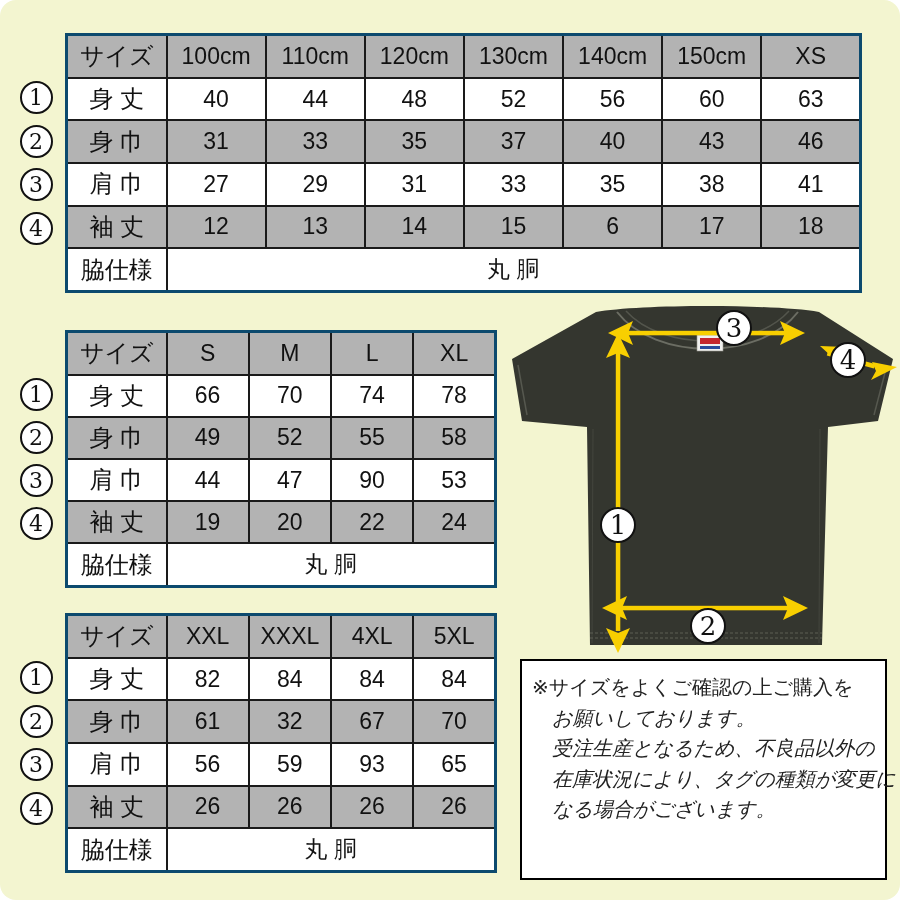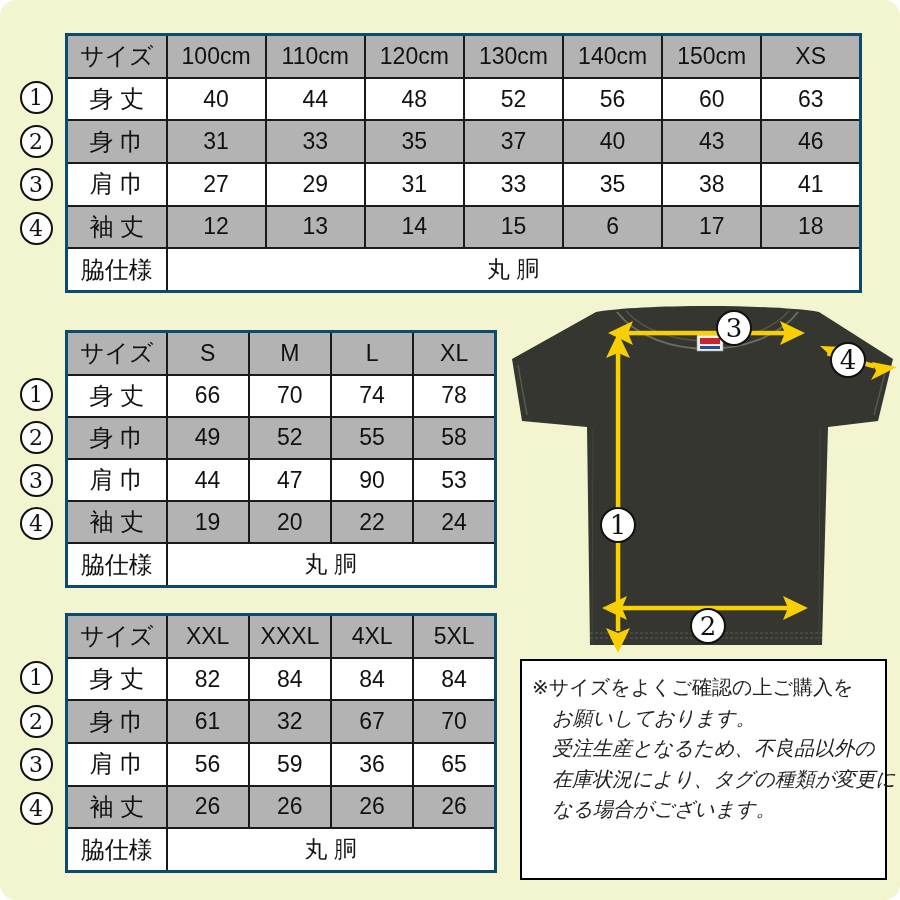--- a/index.html
+++ b/index.html
@@ -257,21 +257,21 @@
             <th class="lbl">身 巾</th>
             <td>61</td>
             <td>32</td>
             <td>67</td>
             <td>70</td>
           </tr>
           <tr>
             <th class="lbl">肩 巾</th>
             <td>56</td>
             <td>59</td>
-            <td>36</td>
+            <td>93</td>
             <td>65</td>
           </tr>
           <tr class="gray">
             <th class="lbl">袖 丈</th>
             <td>26</td>
             <td>26</td>
             <td>26</td>
             <td>26</td>
           </tr>
           <tr>

